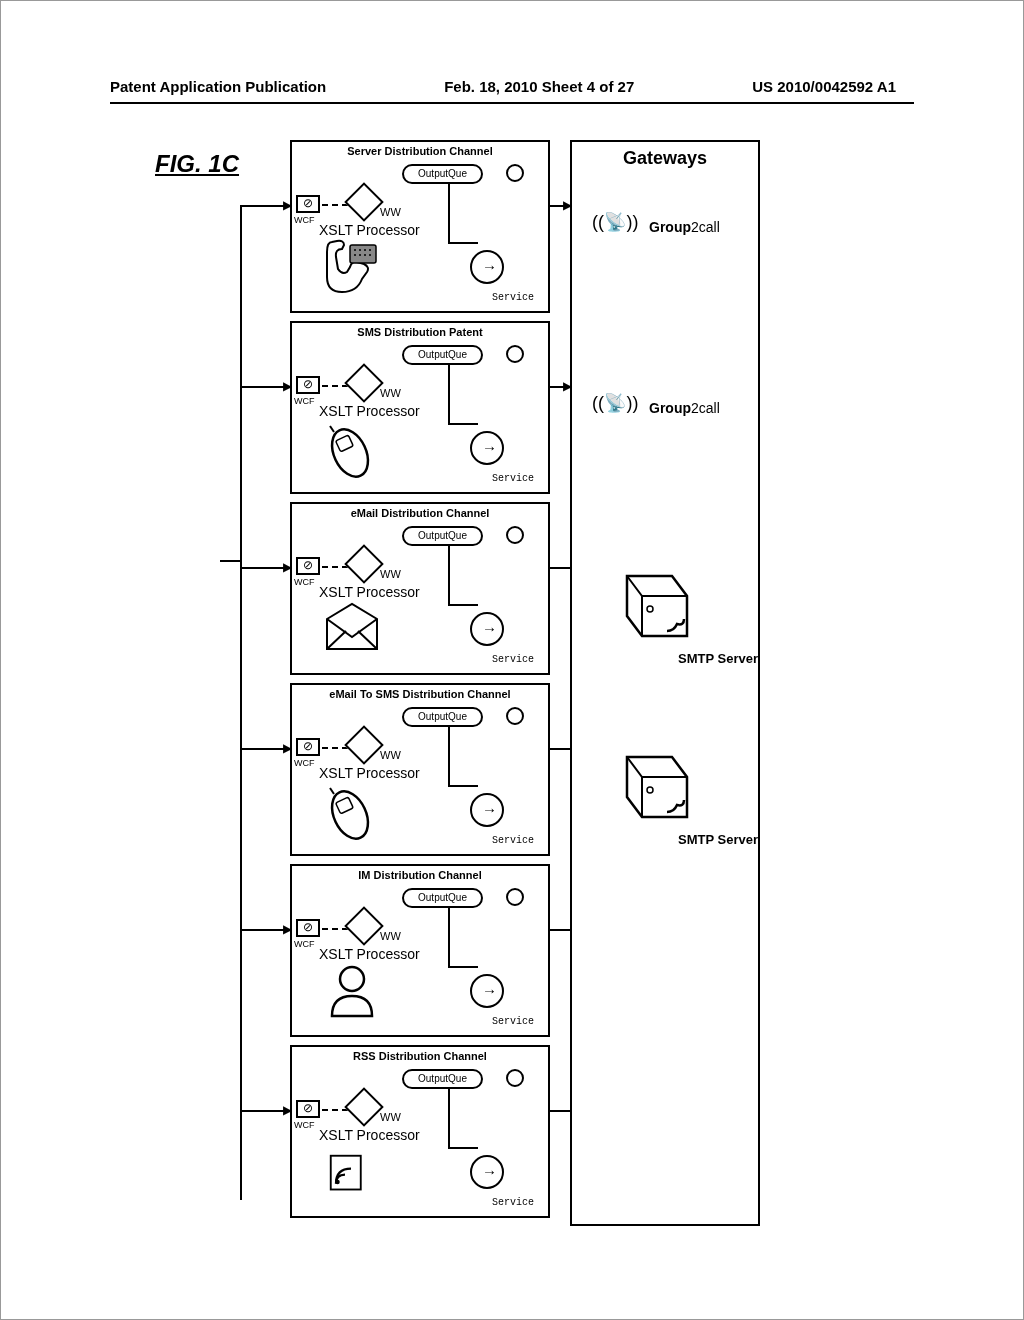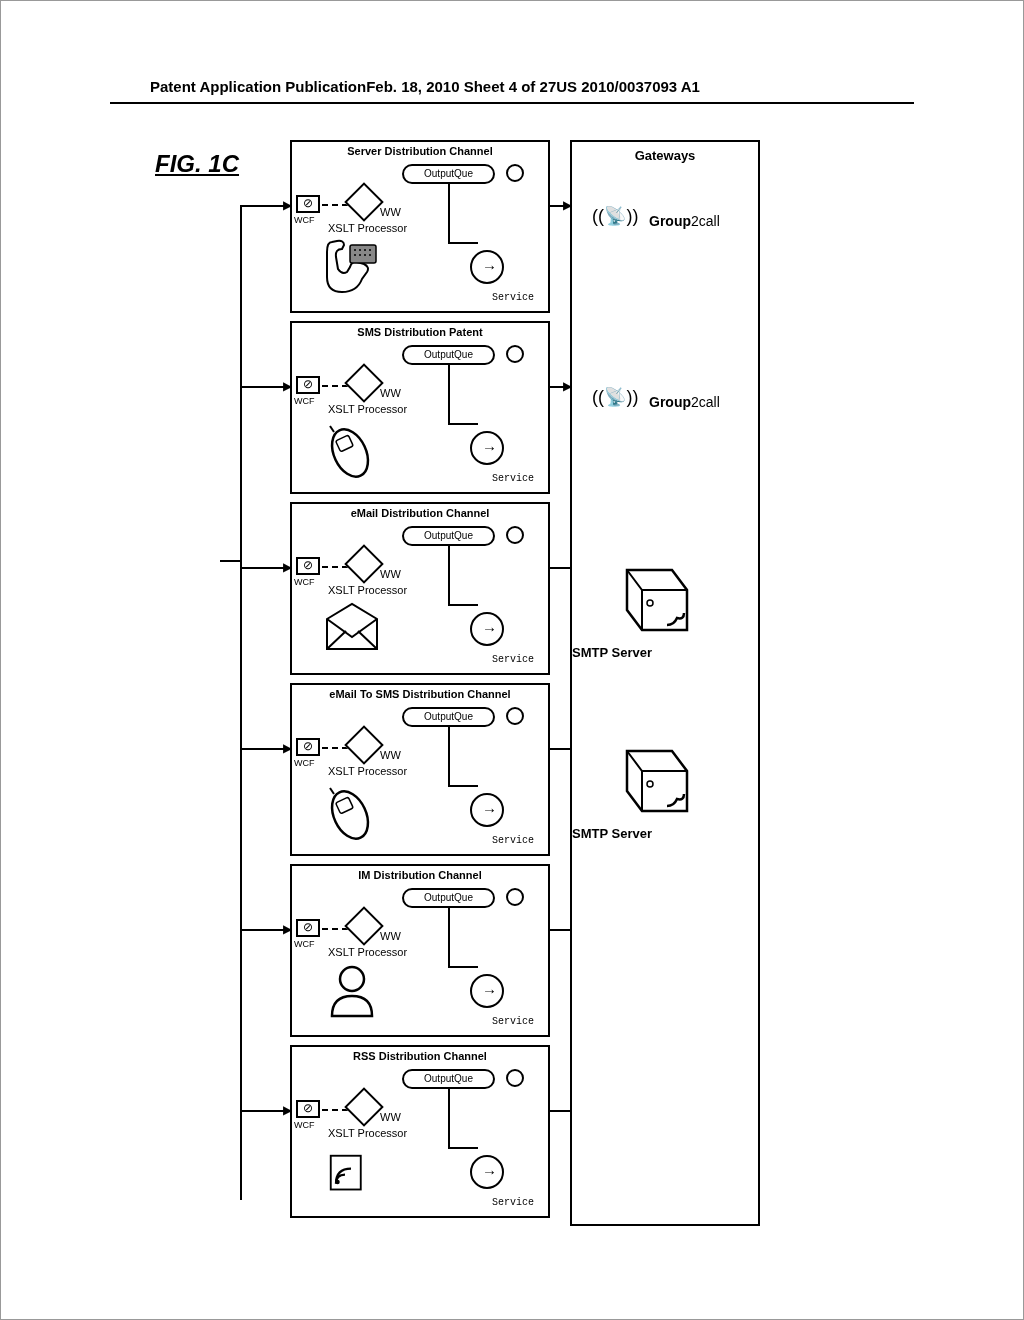--- a/index.html
+++ b/index.html
@@ -14,25 +14,25 @@
   .page-border {
     position: absolute;
     top: 0; left: 0;
     width: 1024px; height: 1320px;
     border: 1px solid #999;
   }
   .header {
     position: absolute;
     top: 78px;
     left: 110px;
-    right: 104px;
+    right: 128px;
     display: flex;
+    justify-content: space-between;
     font-size: 15px;
     font-weight: bold;
-    margin-left: 40px;
   }
   .header-line {
     position: absolute;
     top: 102px;
     left: 110px;
     right: 110px;
     border-top: 2px solid #000;
   }
   .fig-label {
     position: absolute;
@@ -60,21 +60,21 @@
   .channel-title {
     font-size: 11px;
     font-weight: bold;
     text-align: center;
     margin-bottom: 4px;
   }
   .outputque {
     position: absolute;
     top: 22px;
     left: 110px;
-    width: 93px;
+    width: 81px;
     height: 20px;
     border: 2px solid #000;
     border-radius: 10px;
     font-size: 10px;
     text-align: center;
     line-height: 16px;
     background: #fff;
   }
   .outputque-circle {
     position: absolute;
@@ -120,22 +120,22 @@
   .ww-label {
     position: absolute;
     top: 48px;
     left: 88px;
     font-size: 11px;
     margin-top: 16px;
   }
   .xslt-label {
     position: absolute;
     top: 80px;
-    left: 36px;
-    font-size: 11px;
+    left: 27px;
+    font-size: 14px;
   }
   .service-circle {
     position: absolute;
     top: 108px;
     left: 178px;
     width: 34px;
     height: 34px;
     border: 2px solid #000;
     border-radius: 50%;
   }
@@ -186,21 +186,21 @@
   .gateways-col {
     position: absolute;
     left: 570px;
     top: 140px;
     width: 190px;
     border: 2px solid #000;
     height: 1086px;
     padding-top: 6px;
   }
   .gateways-title {
-    font-size: 13px;
+    font-size: 18px;
     font-weight: bold;
     text-align: center;
     margin-bottom: 20px;
   }
   .gateway-item {
     height: 170px;
     position: relative;
     margin-bottom: 11px;
   }
   .group2call {
@@ -220,21 +220,21 @@
     position: absolute;
     top: 10px;
     left: 40px;
     width: 90px;
     height: 85px;
   }
   .server-label {
     position: absolute;
     top: 100px;
     width: 100%;
-    text-align: left;
+    text-align: right;
     font-size: 13px;
     font-weight: bold;
   }
 
   .bus-line {
     position: absolute;
     left: 240px;
     top: 205px;
     height: 995px;
     border-left: 2px solid #000;
@@ -266,21 +266,21 @@
   svg { overflow: visible; }
 </style>
 </head>
 <body>
 
 <div class="page-border"></div>
 
 <div class="header">
   <span>Patent Application Publication</span>
   <span>Feb. 18, 2010  Sheet 4 of 27</span>
-  <span>US 2010/0037093 A1</span>
+  <span>US 2010/0042592 A1</span>
 </div>
 <div class="header-line"></div>
 
 <div class="fig-label">FIG. 1C</div>
 
 <div class="bus-line"></div>
 <div class="bus-entry"></div>
 
 <div class="channels-col">
 

